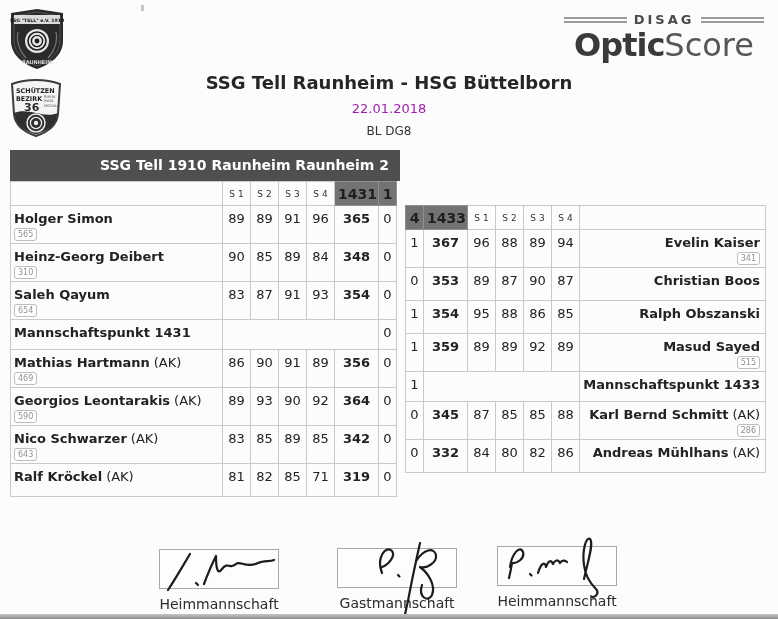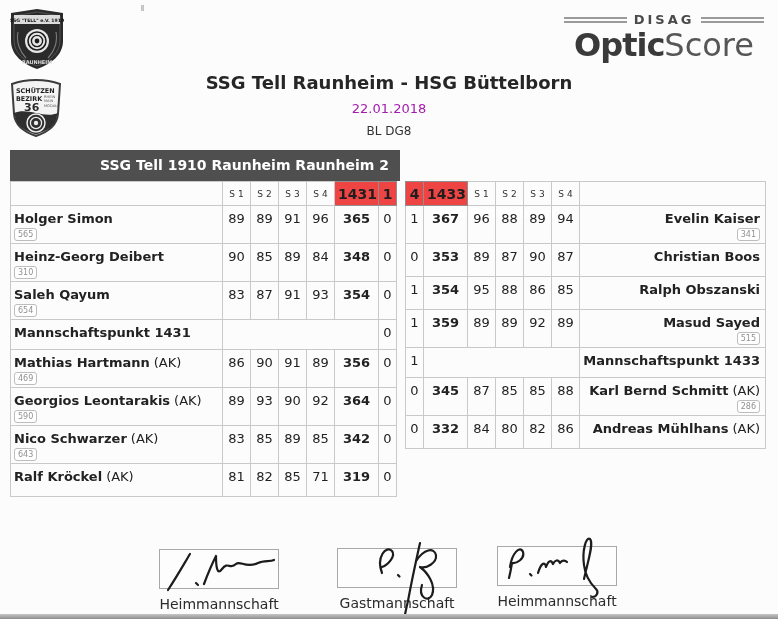--- a/index.html
+++ b/index.html
@@ -25,38 +25,38 @@
 
   
   .band{position:absolute;left:10px;top:150px;width:758px;height:31px;display:flex;}
   .band-left{width:390px;background:#4f4f4f;color:#fff;font-weight:bold;font-size:14px;
              line-height:31px;text-align:right;padding-right:11px;box-sizing:border-box;}
   .band-gap{width:4px;background:#fcfcfc;}
   .band-right{flex:1;background:#4f4f4f;color:#fff;font-weight:bold;font-size:14px;
               line-height:31px;padding-left:28px;box-sizing:border-box;margin-top:48px;}
 
   
-  .tables{position:absolute;left:10px;top:181px;width:758px;display:flex;align-items:flex-start;}
+  .tables{position:absolute;left:10px;top:181px;width:758px;display:flex;align-items:center;}
   table{border-collapse:collapse;table-layout:fixed;}
   .t-home{width:386px;}
   .t-guest{width:360px;margin-left:8px;}
   td{border:1px solid #c9c9c9;vertical-align:top;font-size:13px;color:#222;
      padding:5px 3px 2px;box-sizing:border-box;overflow:hidden;}
   .c-s,.c-total,.c-point{text-align:center;}
   .c-total{font-weight:bold;}
   .c-name{padding-left:3px;padding-right:5px;}
   .t-guest .c-name{text-align:right;}
   .pname{font-weight:bold;}
   .ak{font-weight:normal;margin-left:4px;}
   .idrow{margin-top:1px;line-height:12px;}
   .t-guest .idrow{text-align:right;}
   .idbadge{display:inline-block;font-size:8px;color:#909090;border:1px solid #bdbdbd;
            border-radius:3px;padding:0 3px;line-height:11px;background:#fff;}
   .sh{font-size:9px;color:#333;text-align:center;padding-top:7px;font-weight:normal;}
-  .hl{background:#ef4444;font-weight:bold;font-size:14px;color:#1e1e1e;text-align:center;
+  .hl{background:#737373;font-weight:bold;font-size:14px;color:#1e1e1e;text-align:center;
       border-color:#8f8f8f;padding-top:4px;}
   thead td{height:24px;}
   tr.row-badge td{height:37px;}
   tr.row-plain td{height:33px;}
   tr.row-team td{height:30px;}
 
   
   .sigblock{position:absolute;width:170px;text-align:center;}
   #sig1{left:134px;top:549px;} #sig2{left:312px;top:548px;} #sig3{left:472px;top:546px;}
   .sigbox{width:118px;height:38px;border:1px solid #a8a8a8;margin:0 auto;position:relative;background:#fdfdfd;}

